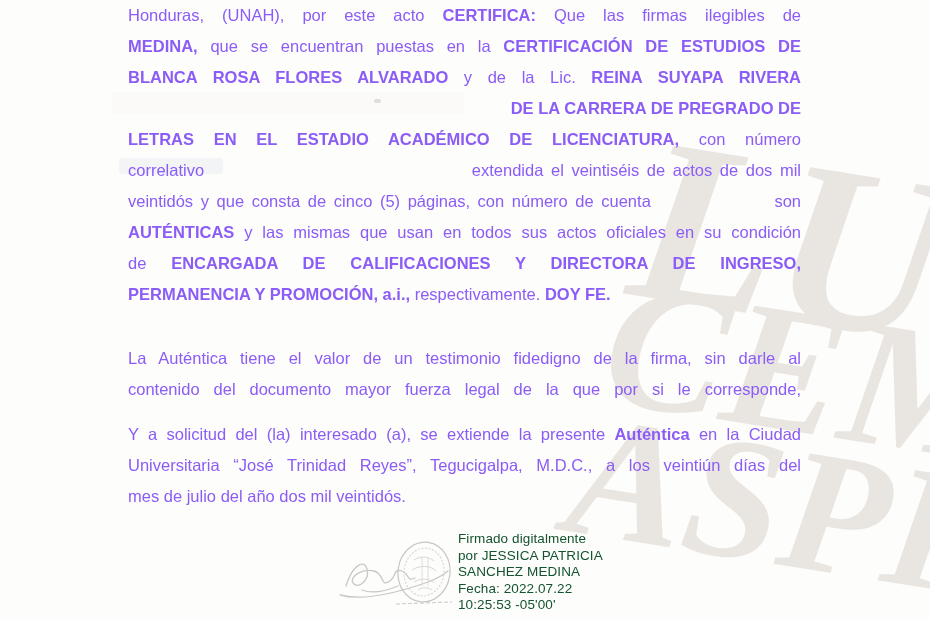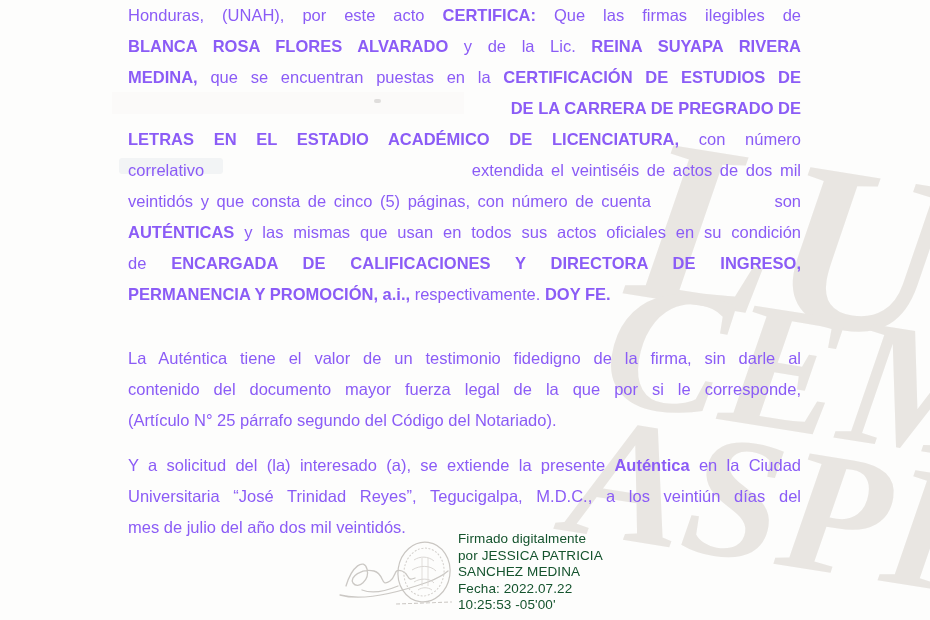--- a/index.html
+++ b/index.html
@@ -53,42 +53,41 @@
   <div class="wm wm-2" style="color: rgb(233, 230, 226);">CEM</div>
   <div class="wm wm-3" style="color: rgb(233, 230, 226);">ASPI</div>
 
   <div class="redaction-band"></div>
   <div class="speck"></div>
   <div class="smudge"></div>
 
   <div class="doc" style="color: #8b5cf6;">
       <div class="para p1">
         <div class="line justify"><span class="">Honduras, (UNAH), por este acto </span><span class="b">CERTIFICA:</span><span class=""> Que las firmas ilegibles de</span></div>
+        <div class="line justify"><span class="b">MEDINA,</span><span class=""> que se encuentran puestas en la </span><span class="b">CERTIFICACIÓN DE ESTUDIOS DE</span></div>
         <div class="line justify"><span class="b">BLANCA ROSA FLORES ALVARADO</span><span class=""> y de la Lic. </span><span class="b">REINA SUYAPA RIVERA</span></div>
-        <div class="line justify"><span class="b">MEDINA,</span><span class=""> que se encuentran puestas en la </span><span class="b">CERTIFICACIÓN DE ESTUDIOS DE</span></div>
         <div class="line right"><span class="b">DE LA CARRERA DE PREGRADO DE</span></div>
         <div class="line justify"><span class="b">LETRAS EN EL ESTADIO ACADÉMICO DE LICENCIATURA,</span><span class=""> con número</span></div>
         <div class="line gapline">
           <span class="">correlativo</span>
           <span class="gap"></span>
           <span class="">extendida el veintiséis de actos de dos mil</span>
         </div>
         <div class="line gapline">
           <span class="">veintidós  y que consta de cinco (5) páginas, con número de cuenta</span>
           <span class="gap"></span>
           <span class="">son</span>
         </div>
         <div class="line justify"><span class="b">AUTÉNTICAS</span><span class=""> y las mismas que usan en todos sus actos oficiales en su condición</span></div>
         <div class="line justify"><span class="">de </span><span class="b">ENCARGADA DE CALIFICACIONES Y DIRECTORA DE INGRESO,</span></div>
         <div class="line left"><span class="b">PERMANENCIA Y PROMOCIÓN, a.i.,</span><span class=""> respectivamente. </span><span class="b">DOY FE.</span></div>
       </div>
       <div class="para p2">
         <div class="line justify"><span class="">La Auténtica tiene el valor de un testimonio fidedigno de la firma, sin darle al</span></div>
         <div class="line justify"><span class="">contenido del documento mayor fuerza legal de la que por si le corresponde,</span></div>
-        <div class="line left"><span class="">(Artículo N° 25 párrafo segundo del Código del Notariado).</span></div>
       </div>
       <div class="para p3">
         <div class="line justify"><span class="">Y a solicitud del (la) interesado (a), se extiende la presente </span><span class="b">Auténtica</span><span class=""> en la Ciudad</span></div>
         <div class="line justify"><span class="">Universitaria “José Trinidad Reyes”, Tegucigalpa, M.D.C., a los veintiún días del</span></div>
         <div class="line left"><span class="">mes de julio del año dos mil veintidós.</span></div>
       </div>
     </div>
 
   <svg class="sig-art" width="130" height="80" viewBox="0 0 130 80">
 

